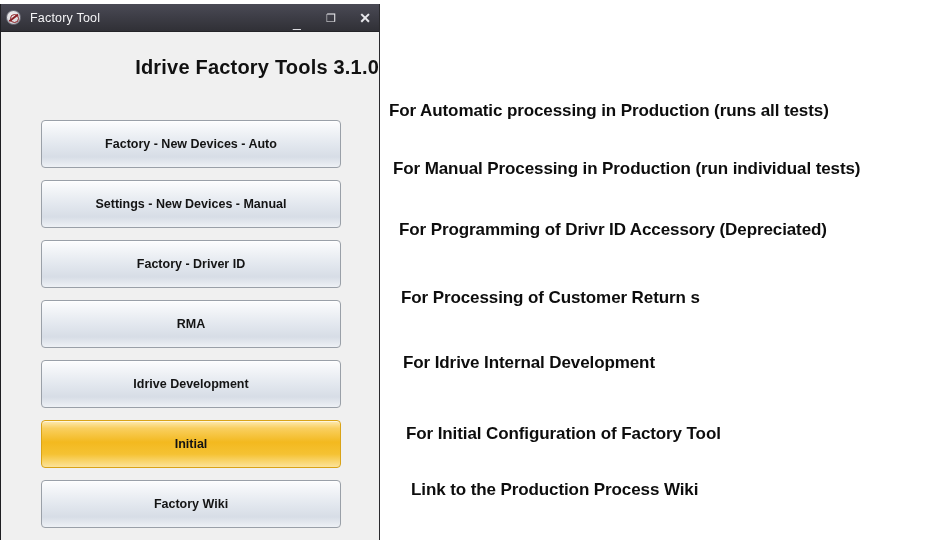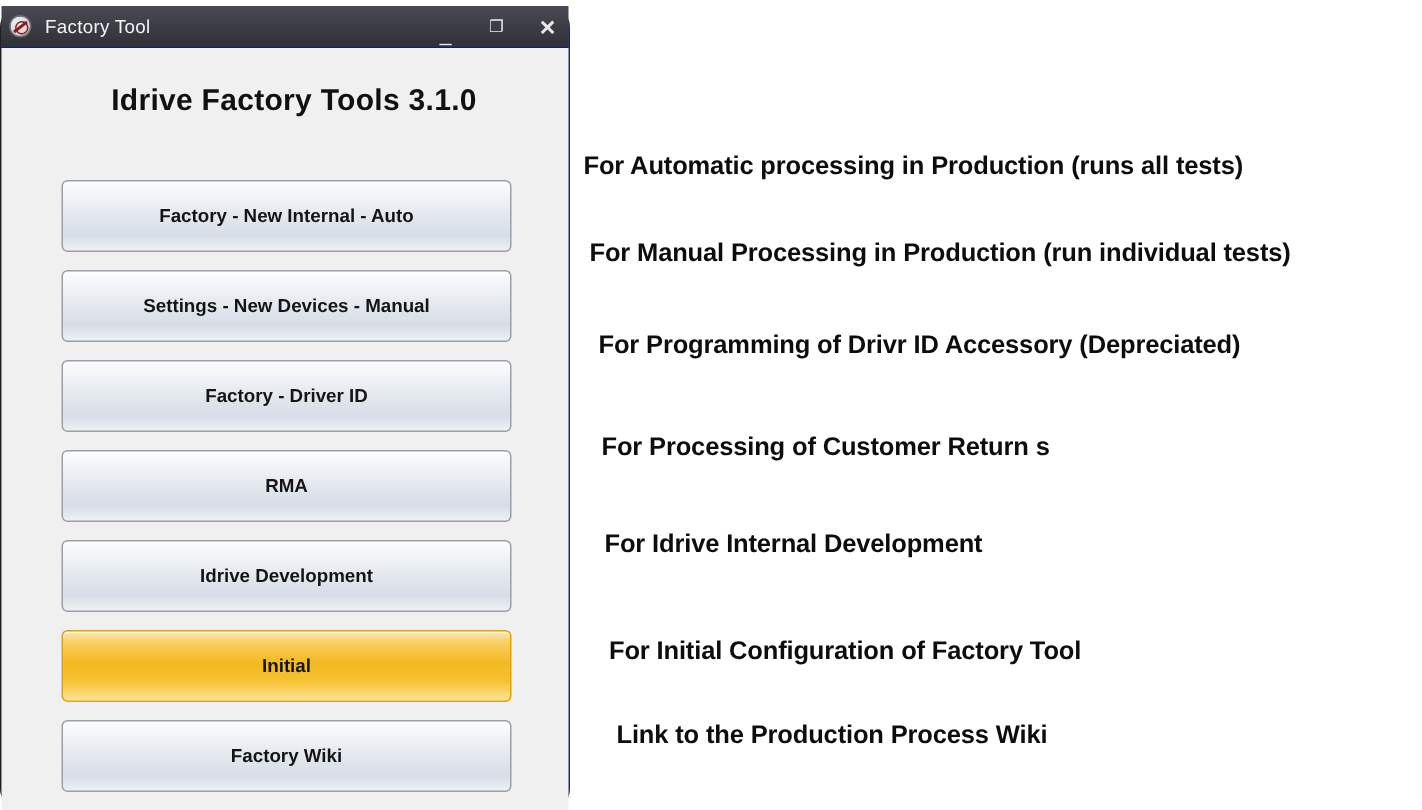--- a/index.html
+++ b/index.html
@@ -26,25 +26,24 @@
     opacity: .85;
   }
 
   
   #app-window {
     position: absolute;
     left: 0px;
     top: 4px;
     width: 380px;
     height: 536px;
-    background: #1d4ed8;
+    background: #b91c1c;
     border-left: 1px solid #1e1e22;
     border-right: 1px solid #2a2a2e;
     box-sizing: border-box;
-    border-radius: 14px;
   }
 
   
   #title-bar {
     position: relative;
     height: 28px;
     background: linear-gradient(to bottom, #4a4a55 0%, #3e3e47 45%, #303036 100%);
     border-bottom: 1px solid #242428;
     display: flex;
     align-items: center;
@@ -106,21 +105,21 @@
   .win-btn.close { font-size: 14px; font-weight: bold; }
 
   
   #window-body {
     position: relative;
     height: calc(100% - 28px);
     background: #f0f0f0;
     padding: 0;
   }
   #app-heading {
-    text-align: center;
+    text-align: right;
     font-size: 20px;
     font-weight: bold;
     color: #111111;
     padding-top: 24px;
     letter-spacing: .2px;
     margin-left: 12px;
   }
 
   #button-stack {
     position: absolute;
@@ -201,21 +200,21 @@
       <div class="win-btn minimize">_</div>
       <div class="win-btn maximize">❐</div>
       <div class="win-btn close">✕</div>
     </div>
   </div>
 
   <div id="window-body">
     <div id="app-heading">Idrive Factory Tools 3.1.0</div>
 
     <div id="button-stack">
-      <div class="tool-button">Factory - New Internal - Auto</div>
+      <div class="tool-button">Factory - New Devices - Auto</div>
       <div class="tool-button">Settings - New Devices - Manual</div>
       <div class="tool-button">Factory - Driver ID</div>
       <div class="tool-button">RMA</div>
       <div class="tool-button">Idrive Development</div>
       <div class="tool-button highlight">Initial</div>
       <div class="tool-button">Factory Wiki</div>
     </div>
   </div>
 </div>
 

